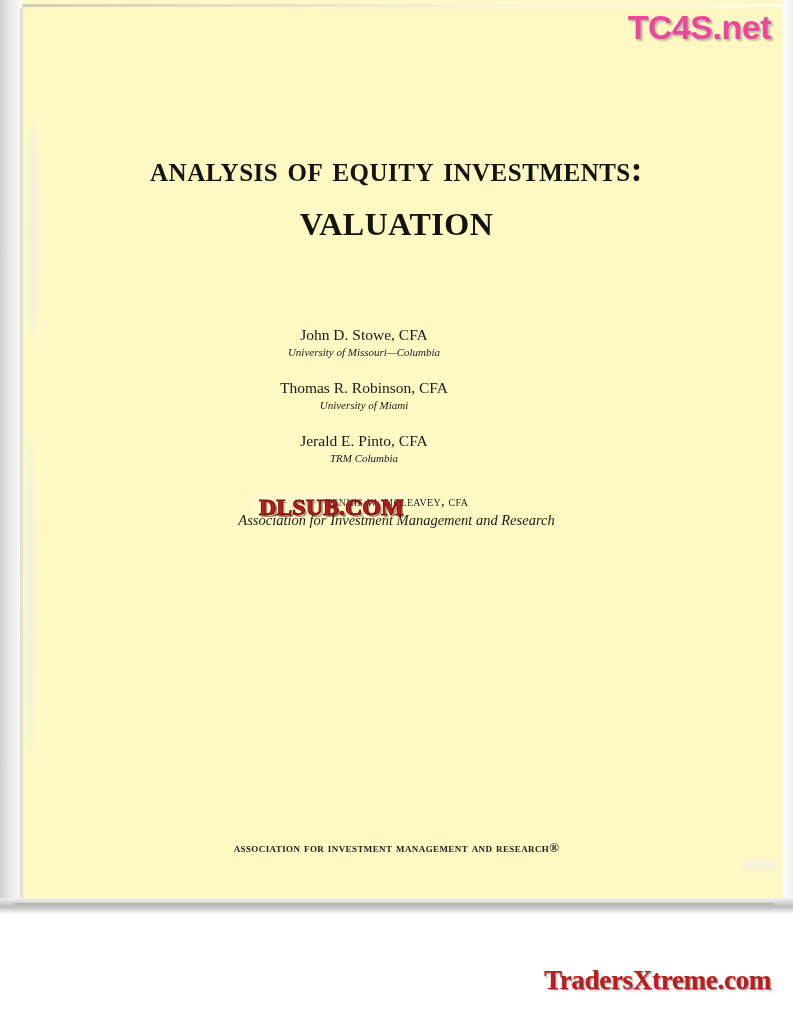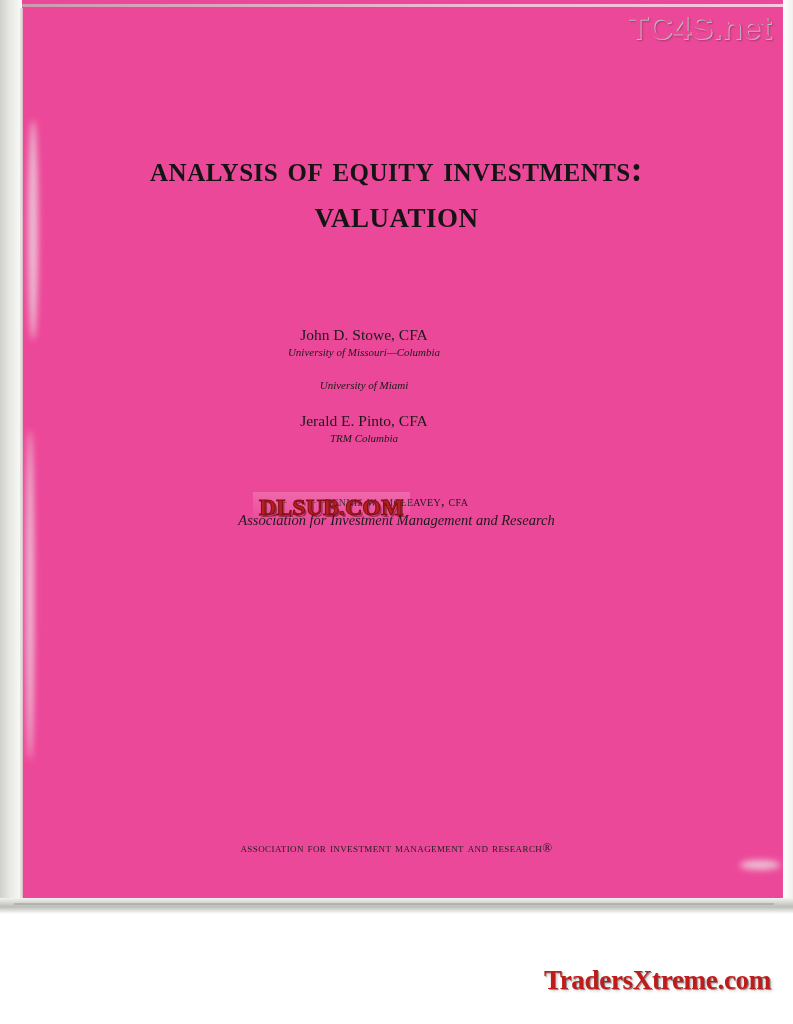--- a/index.html
+++ b/index.html
@@ -16,21 +16,21 @@
     color: #000;
   }
 
   
   #page-scan {
     position: absolute;
     left: 0;
     top: 0;
     width: 793px;
     height: 1024px;
-    background: #ec4899;
+    background: #fef9c3;
   }
 
   
   .scan-edge-left {
     position: absolute;
     left: 0;
     top: 0;
     width: 22px;
     height: 905px;
     background: linear-gradient(90deg, #cfcfcb 0%, #e8e8e4 45%, #fbfbf9 100%);
@@ -107,21 +107,21 @@
     font-size: 35px;
     letter-spacing: .5px;
     font-variant: small-caps;
     text-transform: lowercase;
     font-weight: 700;
     line-height: 1.12;
     color: #141414;
   }
   .book-title-line2 {
     font-family: "Liberation Serif", serif;
-    font-size: 38px;
+    font-size: 46px;
     letter-spacing: .5px;
     font-variant: small-caps;
     text-transform: lowercase;
     font-weight: 700;
     line-height: 1.35;
     color: #141414;
   }
 
   
   #authors-block {
@@ -174,20 +174,21 @@
     position: absolute;
     left: 0;
     top: 840px;
     width: 793px;
     text-align: center;
     font-size: 13px;
     font-variant: small-caps;
     text-transform: lowercase;
     letter-spacing: .4px;
     color: #222;
+    font-weight: bold;
   }
 
   
   #watermark-tc4s {
     position: absolute;
     right: 22px;
     top: 8px;
     font-family: "Liberation Sans", sans-serif;
     font-weight: bold;
     font-size: 34px;
@@ -241,20 +242,21 @@
     <div class="book-title-line1">Analysis of Equity Investments:</div>
     <div class="book-title-line2">Valuation</div>
   </div>
 
   <div id="authors-block">
     <div class="author-entry">
       <div class="author-name">John D. Stowe, CFA</div>
       <div class="author-affil">University of Missouri—Columbia</div>
     </div>
     <div class="author-entry">
+      <div class="author-name">Thomas R. Robinson, CFA</div>
       <div class="author-affil">University of Miami</div>
     </div>
     <div class="author-entry">
       <div class="author-name">Jerald E. Pinto, CFA</div>
       <div class="author-affil">TRM Columbia</div>
     </div>
   </div>
 
   <div id="publisher-block">
     <div class="publisher-caps">Dennis W. McLeavey, CFA</div>

